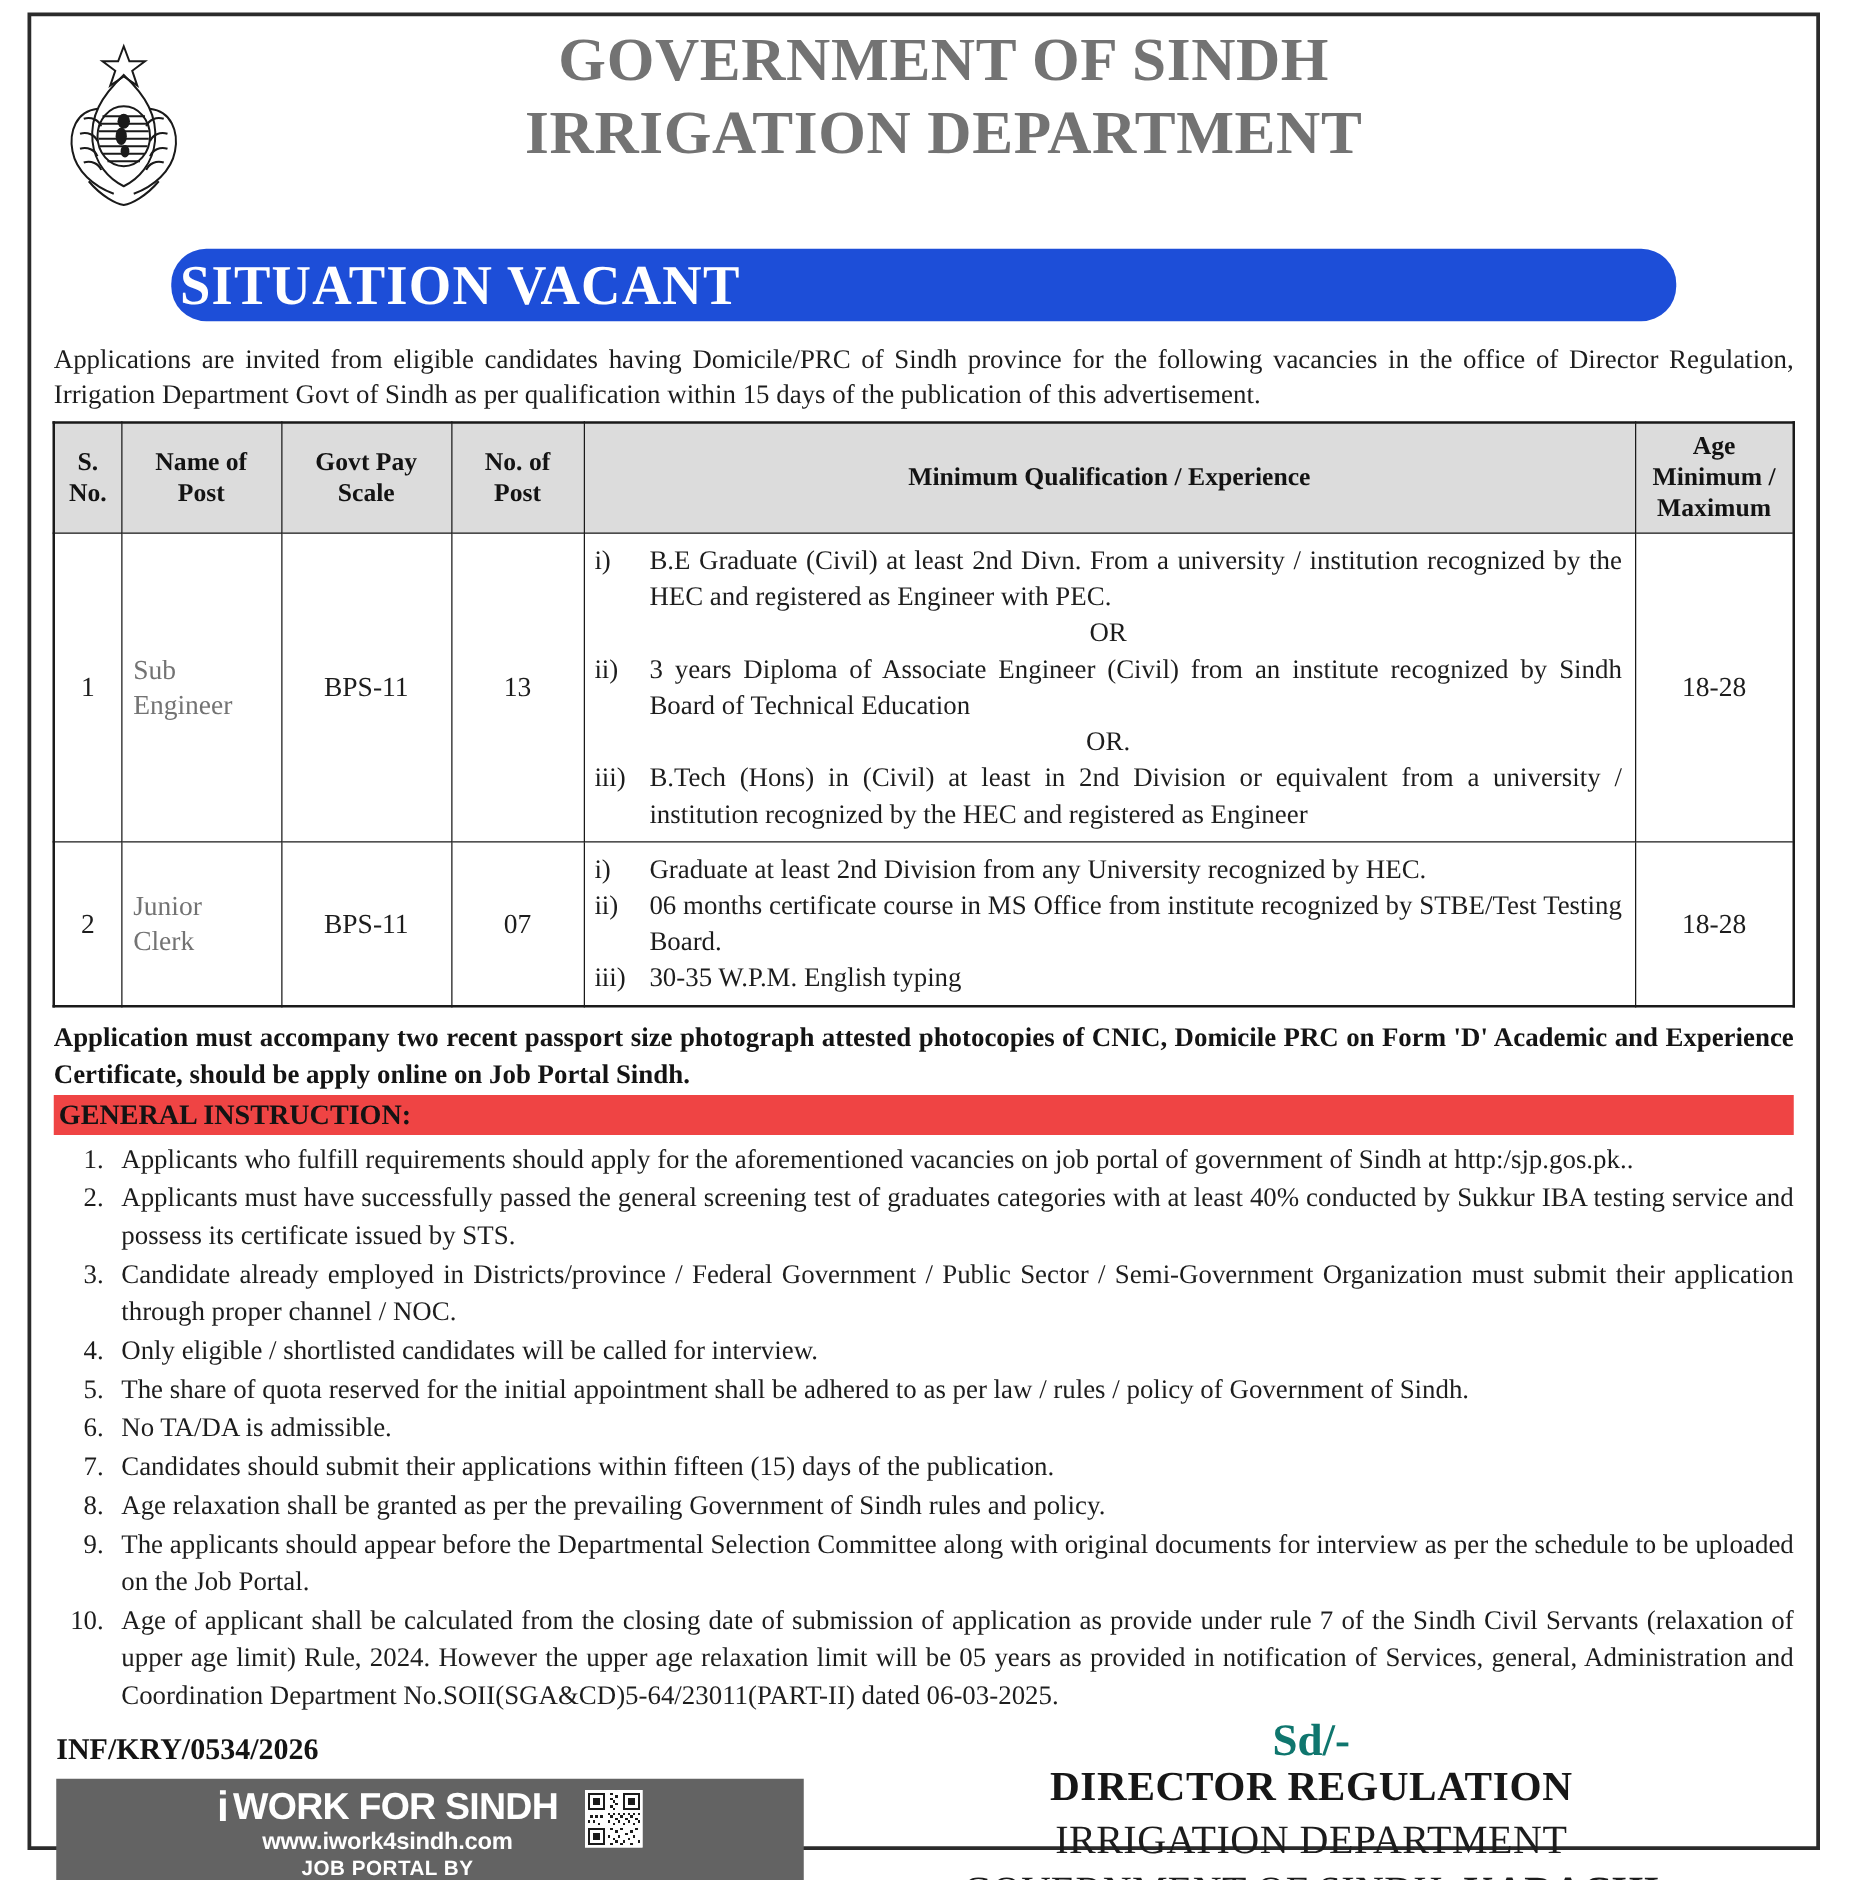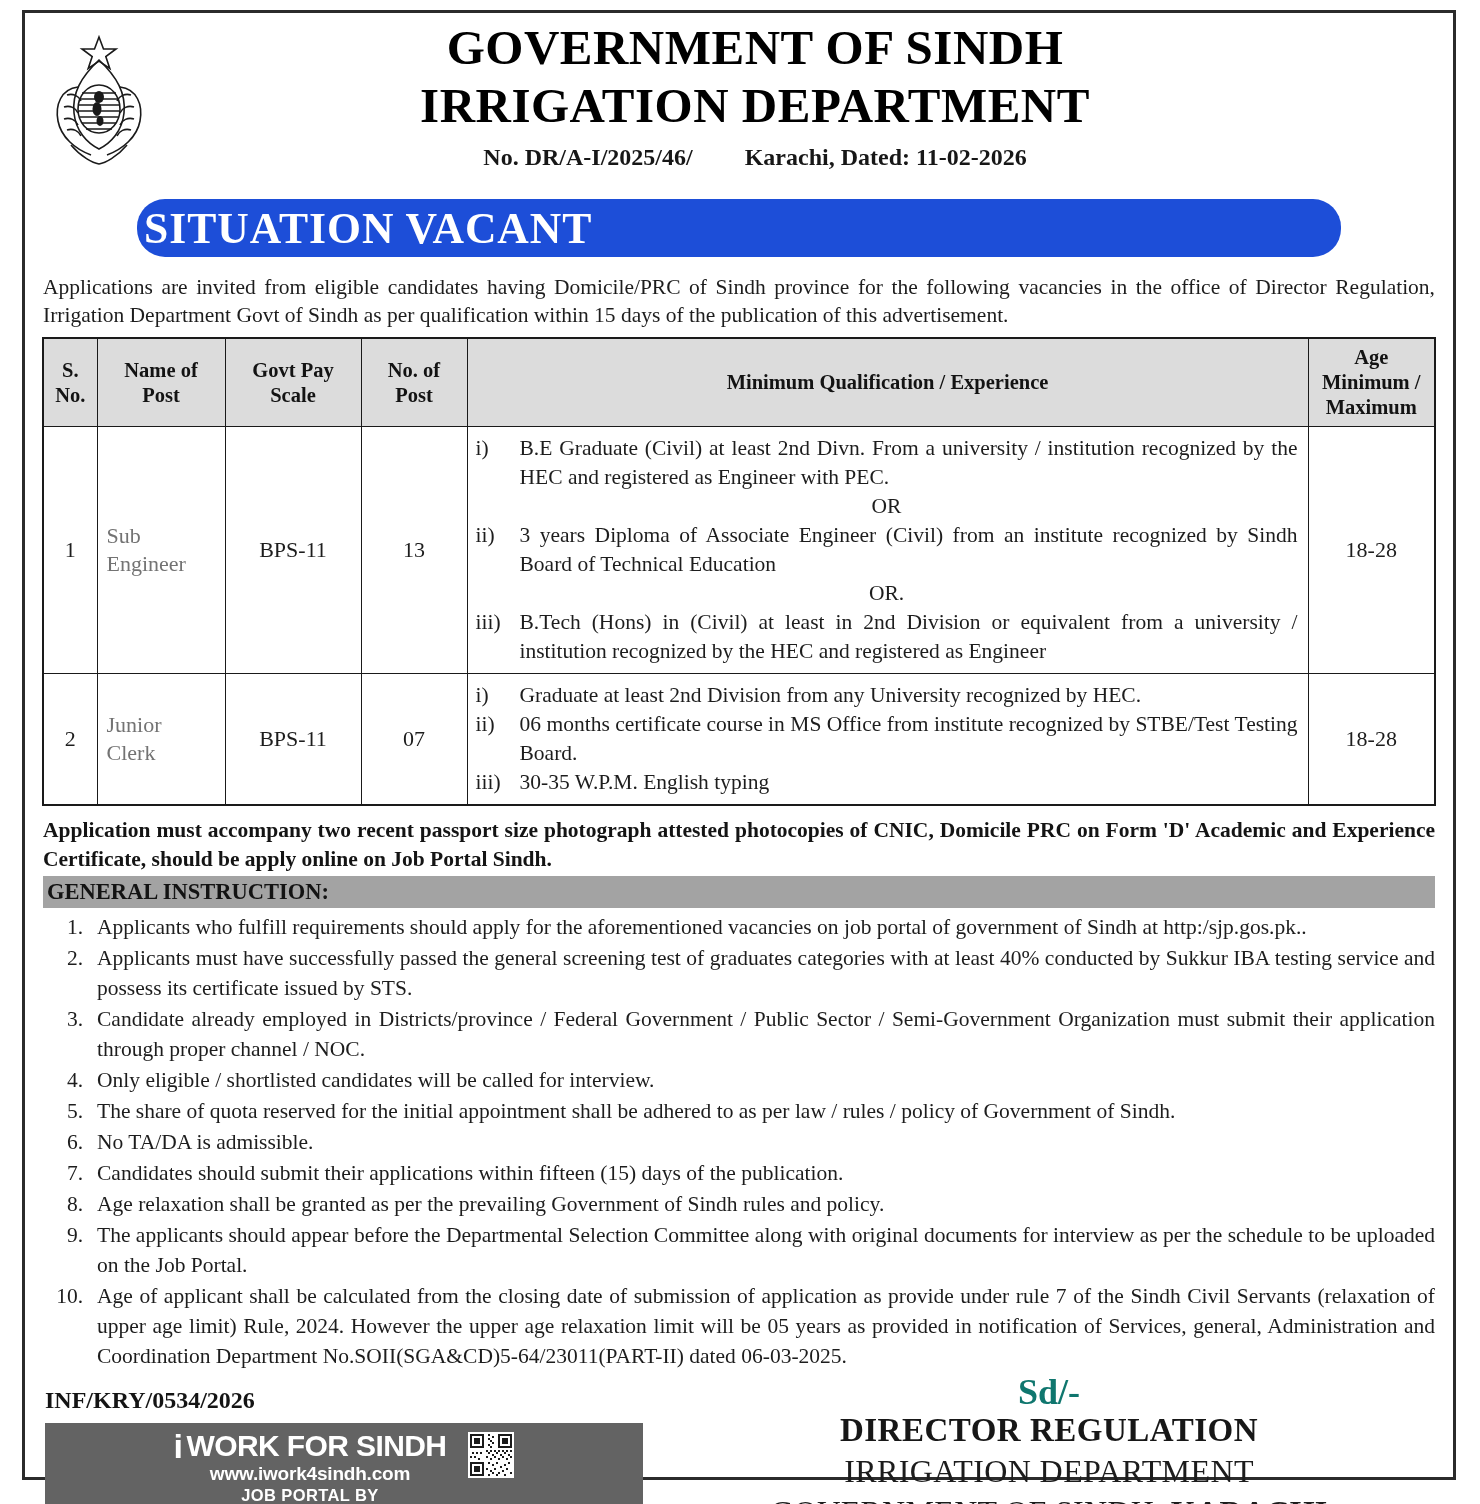--- a/index.html
+++ b/index.html
@@ -46,21 +46,21 @@
   .header-text {
     flex: 1 1 auto;
     text-align: center;
     padding-right: 96px;
   }
   .gov-line1, .gov-line2 {
     font-weight: bold;
     font-size: 49px;
     line-height: 58px;
     letter-spacing: 0.5px;
-    color: #000000;
+    color: #737373;
     white-space: nowrap;
   }
   .ref-line {
     margin-top: 8px;
     font-size: 24px;
     font-weight: bold;
     line-height: 28px;
     color: #171717;
   }
   .ref-line .ref-no { margin-right: 52px; }
@@ -165,21 +165,21 @@
     font-size: 21.5px;
     line-height: 29px;
     font-weight: bold;
     text-align: justify;
     color: #141414;
   }
 
   
   .gi-band {
     margin: 2px 8px 0 8px;
-    background: #a3a3a3;
+    background: #ef4444;
     font-size: 22.5px;
     font-weight: bold;
     line-height: 30px;
     padding: 1px 4px 1px 4px;
     color: #131313;
   }
 
   
   ol.gi {
     margin: 4px 8px 0 8px;
@@ -343,23 +343,20 @@
           <g fill="#1a1a1a">
             <ellipse cx="52" cy="64" rx="5" ry="6"></ellipse>
             <ellipse cx="50" cy="76" rx="4.5" ry="7"></ellipse>
             <ellipse cx="53" cy="88" rx="3.5" ry="5"></ellipse>
           </g>
         </svg>
       </div>
       <div class="header-text">
         <div class="gov-line1">GOVERNMENT OF SINDH</div>
         <div class="gov-line2">IRRIGATION DEPARTMENT</div>
-        <div class="ref-line">
-          <span class="ref-no">No. DR/A-I/2025/46/</span><span>Karachi,  Dated: 11-02-2026</span>
-        </div>
       </div>
     </div>
 
     <div class="banner-wrap">
       <div class="banner">
         <span class="banner-text">SITUATION VACANT</span>
       </div>
     </div>
 
     <div class="intro">Applications are invited from eligible candidates having Domicile/PRC of Sindh province for the following vacancies in the office of Director Regulation, Irrigation Department Govt of Sindh as per qualification within 15 days of the publication of this advertisement.</div>

